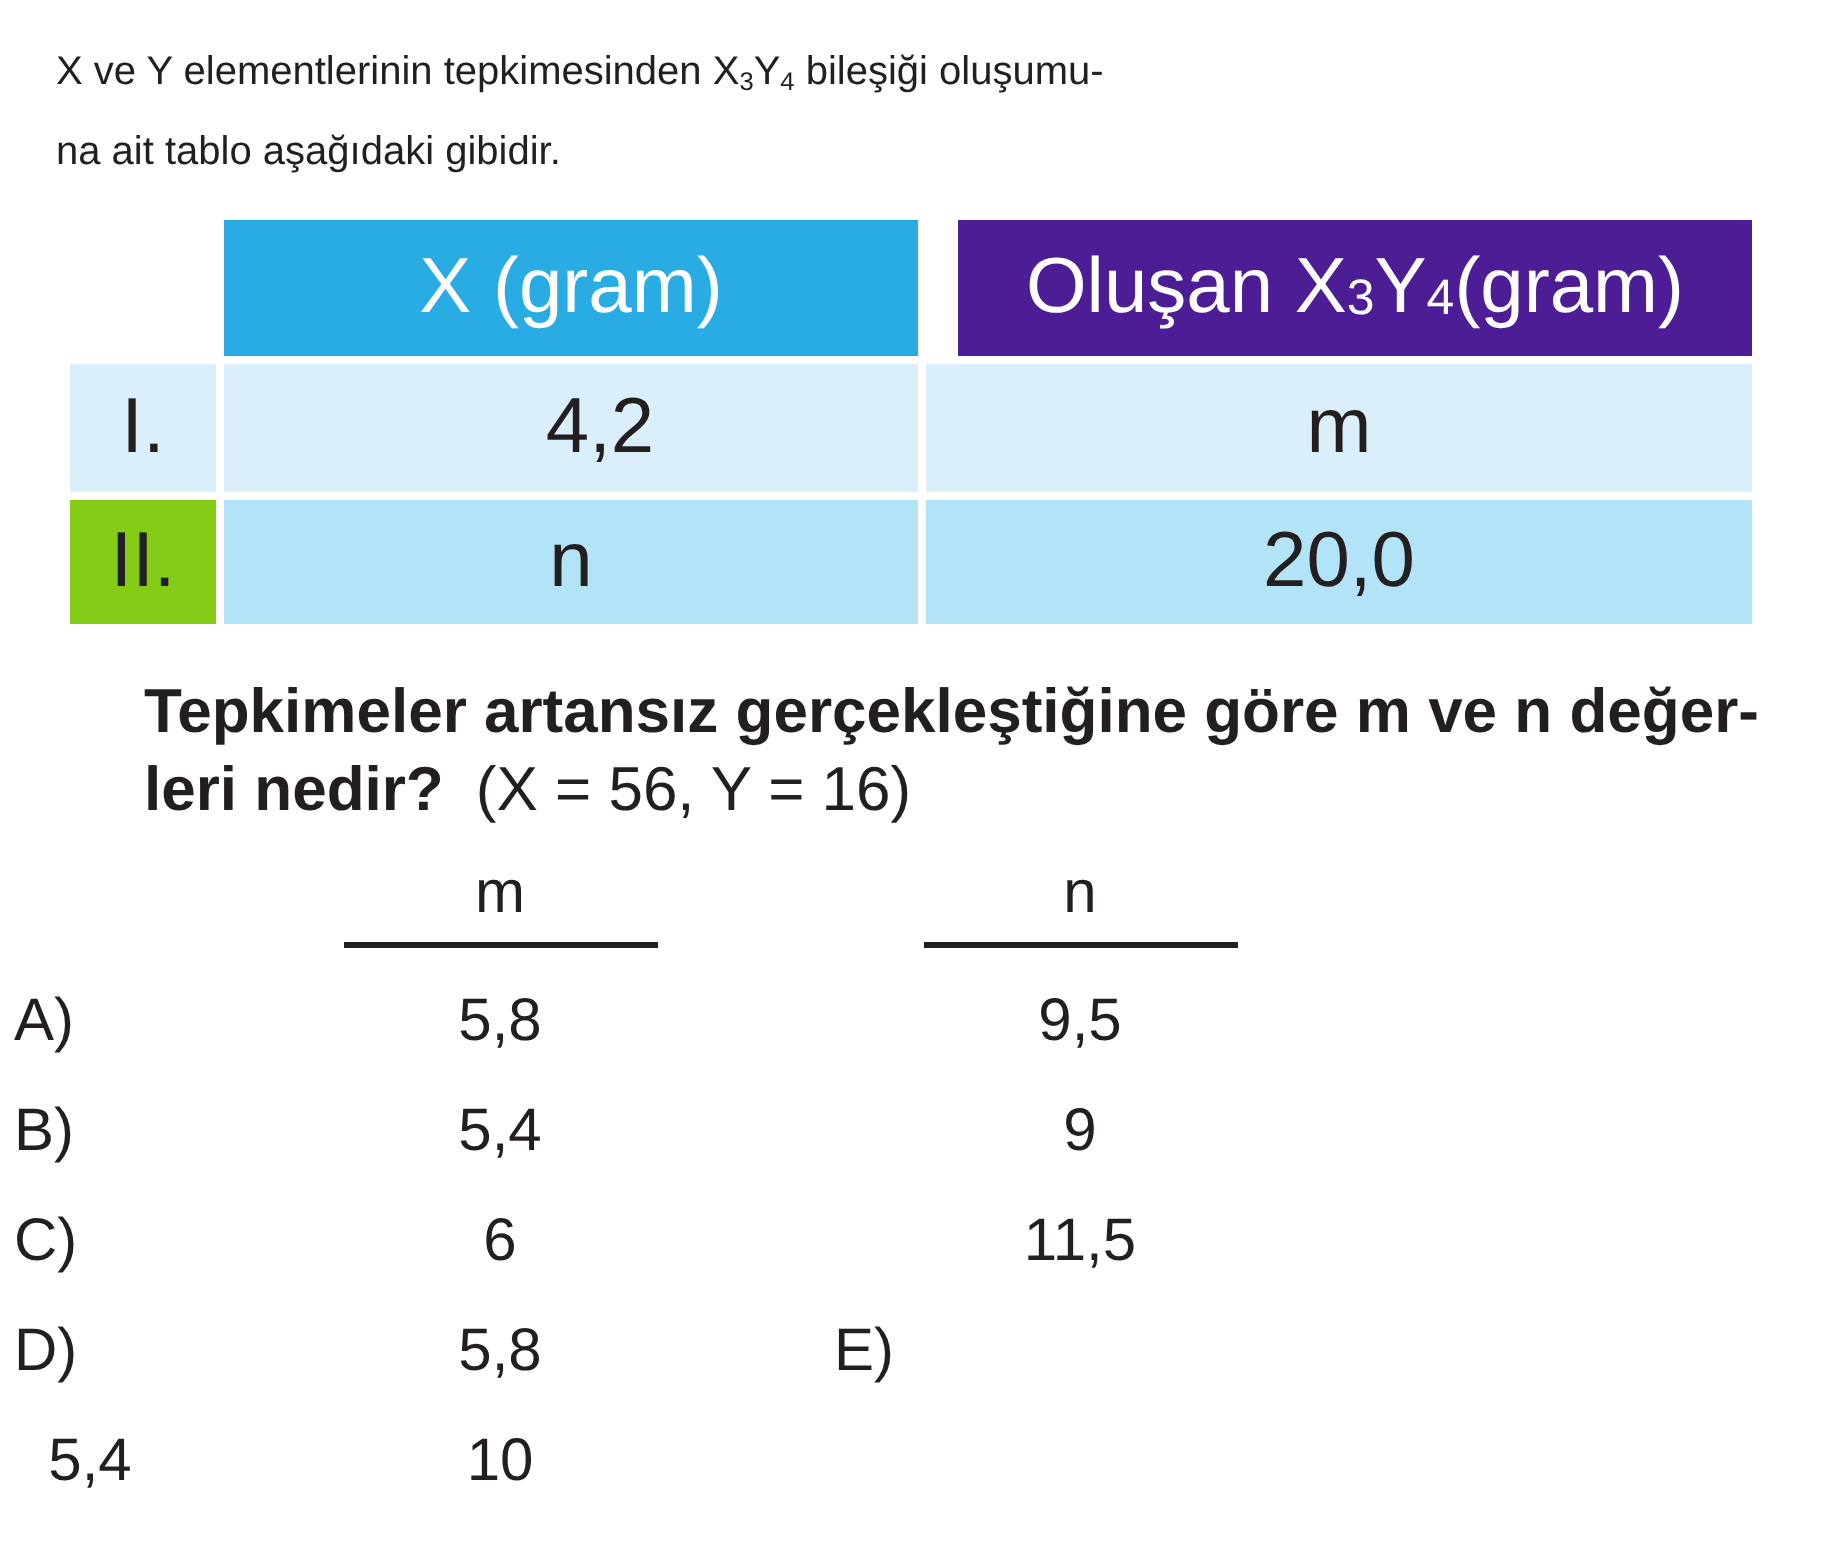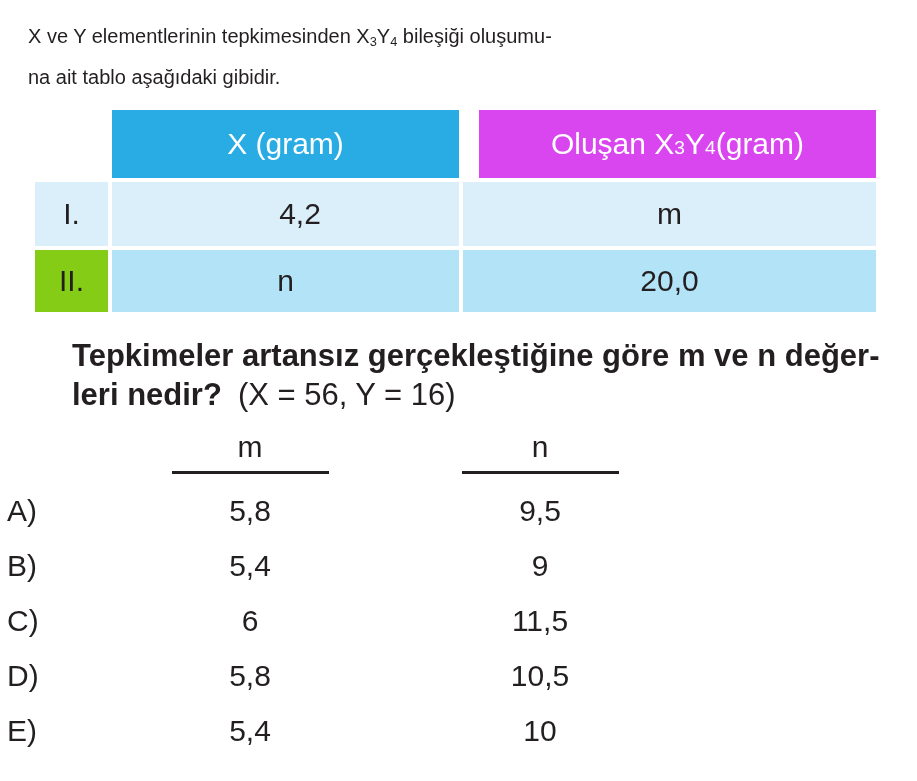--- a/index.html
+++ b/index.html
@@ -23,21 +23,21 @@
   
   .qtable {
     position: absolute; left: 35px; top: 110px;
     display: grid;
     grid-template-columns: 73px 347px 413px;
     grid-template-rows: 68px 64px 62px;
     gap: 4px;
   }
   .qtable .cell {
     display: flex; align-items: center; justify-content: center;
-    font-size: 30px;
+    font-size: 39px;
   }
   .qtable .head { color: #ffffff; }
   .qtable .blank { background: #ffffff; }
 
   
   .question {
     position: absolute; left: 28px; top: 336px;
     font-size: 31px; line-height: 39px; font-weight: bold; margin-left: 44px;
   }
   .question .given { font-weight: normal; margin-left: 16px; }
@@ -66,21 +66,21 @@
 <body>
 
 <div class="intro">
   <div class="line"><span>X ve Y elementlerinin tepkimesinden X</span><span class="sub">3</span><span>Y</span><span class="sub">4</span><span> bileşiği oluşumu-</span></div>
   <div class="line">na ait tablo aşağıdaki gibidir.</div>
 </div>
 
 <div class="qtable">
   <div class="cell blank"></div>
   <div class="cell head hdr-bg" style="background: rgb(41, 172, 227);">X (gram)</div>
-  <div class="cell head hdr-bg" style="background: #d946ef; margin-left: 16px;">
+  <div class="cell head hdr-bg" style="background: #4c1d95; margin-left: 16px;">
       <span>Oluşan X</span>
       <span class="sub">3</span>
       <span>Y</span>
       <span class="sub">4</span>
       <span> (gram)</span>
     </div>
 
   <div class="cell r1-bg" style="background: rgb(218, 239, 250);">I.</div>
   <div class="cell r1-bg" style="background: rgb(218, 239, 250); padding-left: 29px;">4,2</div>
   <div class="cell r1-bg" style="background: rgb(218, 239, 250);">m</div>
@@ -113,18 +113,17 @@
   <div class="c letter">B)</div>
   <div class="c">5,4</div>
   <div class="c">9</div>
 
   <div class="c letter">C)</div>
   <div class="c">6</div>
   <div class="c">11,5</div>
 
   <div class="c letter">D)</div>
   <div class="c">5,8</div>
-  <div class="c">10,5</div>
 
   <div class="c letter">E)</div>
   <div class="c">5,4</div>
   <div class="c">10</div>
 </div>
 
 </body></html>

